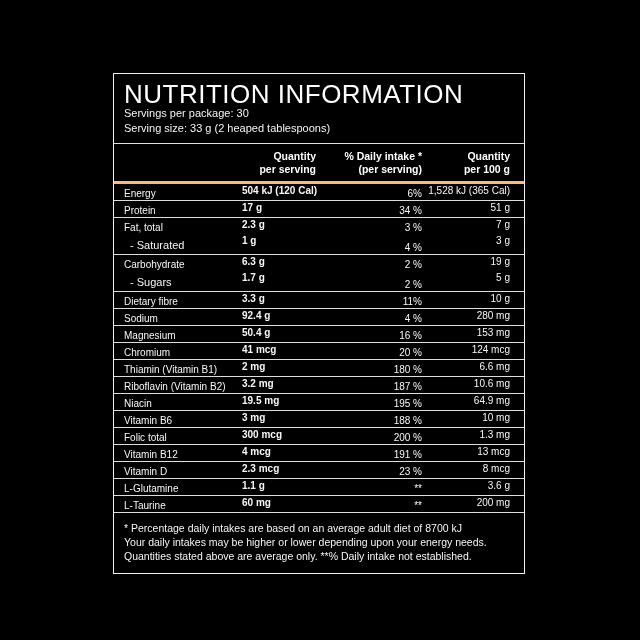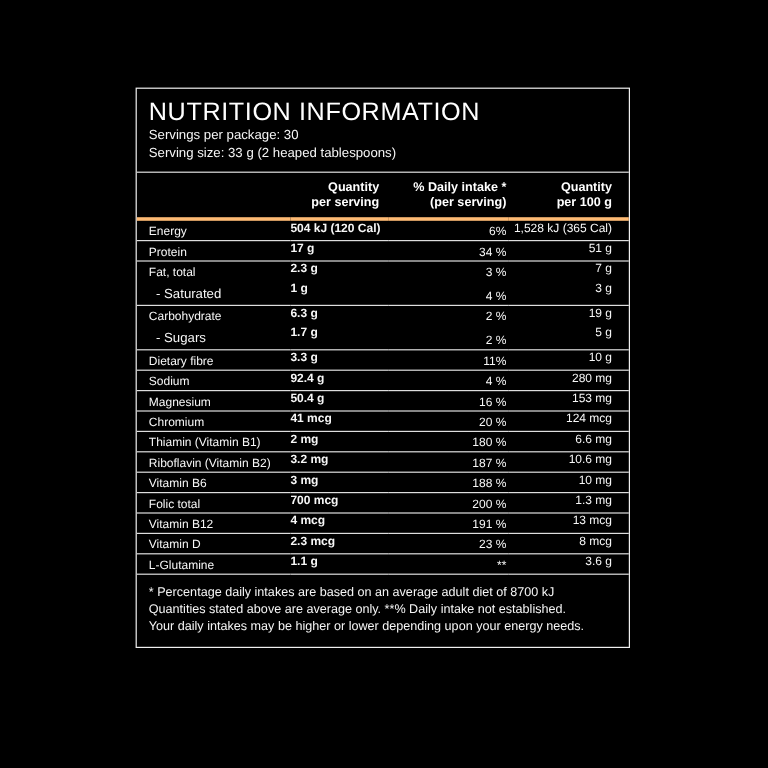--- a/index.html
+++ b/index.html
@@ -2,21 +2,21 @@
 <html><head>
 <meta charset="utf-8">
 <style>
   html,body{margin:0;padding:0;background:#000;}
   .canvas{position:relative;width:640px;height:640px;background:#000;overflow:hidden;
           font-family:"Liberation Sans", sans-serif;color:#fff;}
   .label{position:absolute;left:113px;top:73px;width:412px;box-sizing:border-box;
          border:1px solid #f0f0f0;background:#000;}
   
   .head{padding:8px 10px 7px 10px;border-bottom:1px solid #e0e0e0;}
-  .title{font-size:21px;letter-spacing:0.5px;line-height:24px;color:#fff;white-space:nowrap;}
+  .title{font-size:26px;letter-spacing:0.5px;line-height:24px;color:#fff;white-space:nowrap;}
   .sub{font-size:11px;line-height:15px;color:#f5f5f5;}
   
   table.tbl{border-collapse:collapse;width:410px;table-layout:fixed;}
   col.c1{width:128px;} col.c2{width:82px;} col.c3{width:100px;} col.c4{width:100px;}
   thead tr{border-bottom:3px solid #fdba74;}
   th{font-size:10.5px;font-weight:bold;line-height:13px;padding:6px 0 5px 0;color:#fff;}
   th .l{display:block;}
   th.h2,th.h4{text-align:right;} th.h3{text-align:right;}
   th.h2{padding-right:8px;} th.h3{padding-right:2px;} th.h4{padding-right:14px;}
   td{font-size:10px;line-height:11px;color:#f7f7f7;white-space:nowrap;overflow:visible;}
@@ -133,28 +133,34 @@
             <td class="v2">180 %</td>
             <td class="v3">6.6 mg</td>
           </tr>
           <tr class="divider">
             <td class="name">Riboflavin (Vitamin B2)</td>
             <td class="v1">3.2 mg</td>
             <td class="v2">187 %</td>
             <td class="v3">10.6 mg</td>
           </tr>
           <tr class="divider">
+            <td class="name">Niacin</td>
+            <td class="v1">19.5 mg</td>
+            <td class="v2">195 %</td>
+            <td class="v3">64.9 mg</td>
+          </tr>
+          <tr class="divider">
             <td class="name">Vitamin B6</td>
             <td class="v1">3 mg</td>
             <td class="v2">188 %</td>
             <td class="v3">10 mg</td>
           </tr>
           <tr class="divider">
             <td class="name">Folic total</td>
-            <td class="v1">700 mcg</td>
+            <td class="v1">300 mcg</td>
             <td class="v2">200 %</td>
             <td class="v3">1.3 mg</td>
           </tr>
           <tr class="divider">
             <td class="name">Vitamin B12</td>
             <td class="v1">4 mcg</td>
             <td class="v2">191 %</td>
             <td class="v3">13 mcg</td>
           </tr>
           <tr class="divider">
@@ -162,23 +168,29 @@
             <td class="v1">2.3 mcg</td>
             <td class="v2">23 %</td>
             <td class="v3">8 mcg</td>
           </tr>
           <tr class="divider">
             <td class="name">L-Glutamine</td>
             <td class="v1">1.1 g</td>
             <td class="v2">**</td>
             <td class="v3">3.6 g</td>
           </tr>
+          <tr class="divider">
+            <td class="name">L-Taurine</td>
+            <td class="v1">60 mg</td>
+            <td class="v2">**</td>
+            <td class="v3">200 mg</td>
+          </tr>
         </tbody>
     </table>
 
     <div class="foot">
       <div>* Percentage daily intakes are based on an average adult diet of 8700 kJ</div>
+      <div>Your daily intakes may be higher or lower depending upon your energy needs.</div>
       <div>Quantities stated above are average only. **% Daily intake not established.</div>
-      <div>Your daily intakes may be higher or lower depending upon your energy needs.</div>
     </div>
 
   </div>
 </div>
 
 </body></html>

